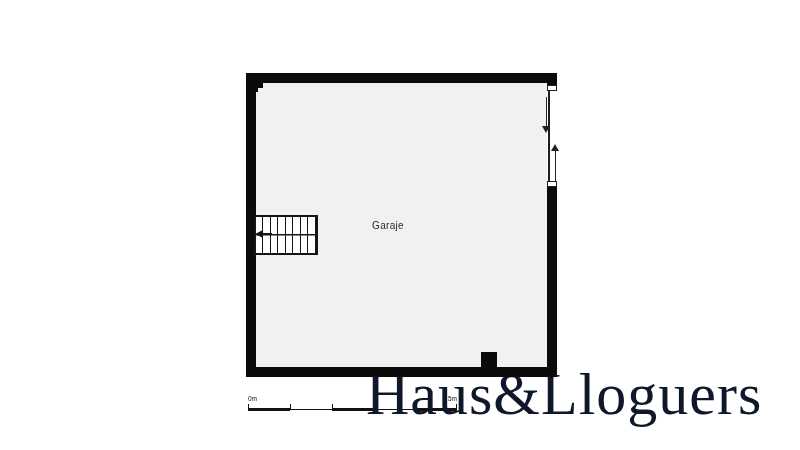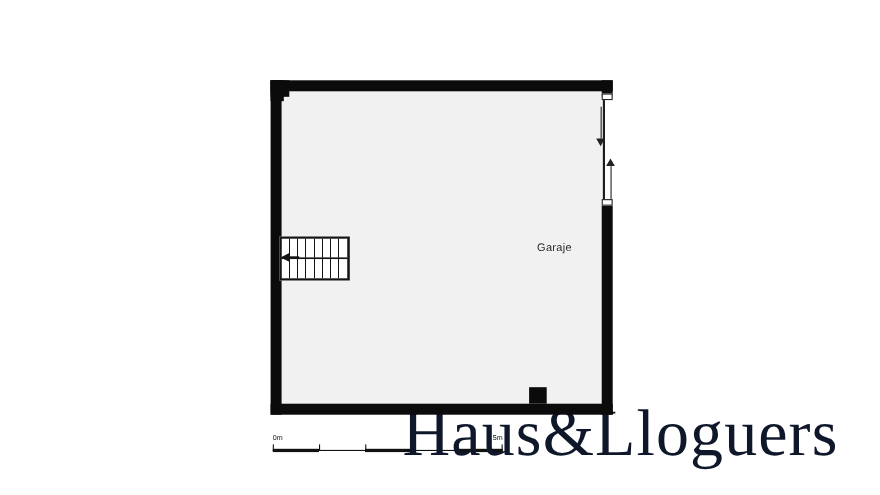--- a/index.html
+++ b/index.html
@@ -49,21 +49,21 @@
             repeating-linear-gradient(90deg,transparent 0,transparent 6.5px,#151515 6.5px,#151515 7.5px);
           background-size:100% 1.5px,100% 100%;
           background-position:0 17px,0 0;
           background-repeat:no-repeat,repeat;}
   .stair-arrow-head{position:absolute;left:255px;top:230px;width:0;height:0;
           border-top:4px solid transparent;border-bottom:4px solid transparent;
           border-right:8px solid #151515;}
   .stair-arrow-shaft{position:absolute;left:263px;top:233px;width:9px;height:2px;background:#151515;}
 
   
-  .room-label{position:absolute;left:256px;top:220px;width:264px;text-align:right;
+  .room-label{position:absolute;left:256px;top:220px;width:264px;text-align:center;
               font-size:10px;color:#2a2a2a;letter-spacing:0.3px;}
 
   
   .scalebar{position:absolute;left:248px;top:395px;width:209px;height:20px;z-index:0;}
   .scale-label{position:absolute;top:0;font-size:6.5px;color:#111;line-height:8px;}
   .scale-label-start{left:0;}
   .scale-label-end{right:0;}
   .scale-line{position:absolute;left:0;top:14px;width:209px;height:1px;background:#111;}
   .scale-seg{position:absolute;left:0;top:13px;width:209px;height:3px;
              background:linear-gradient(90deg,#111 0 20%,transparent 20% 40%,

